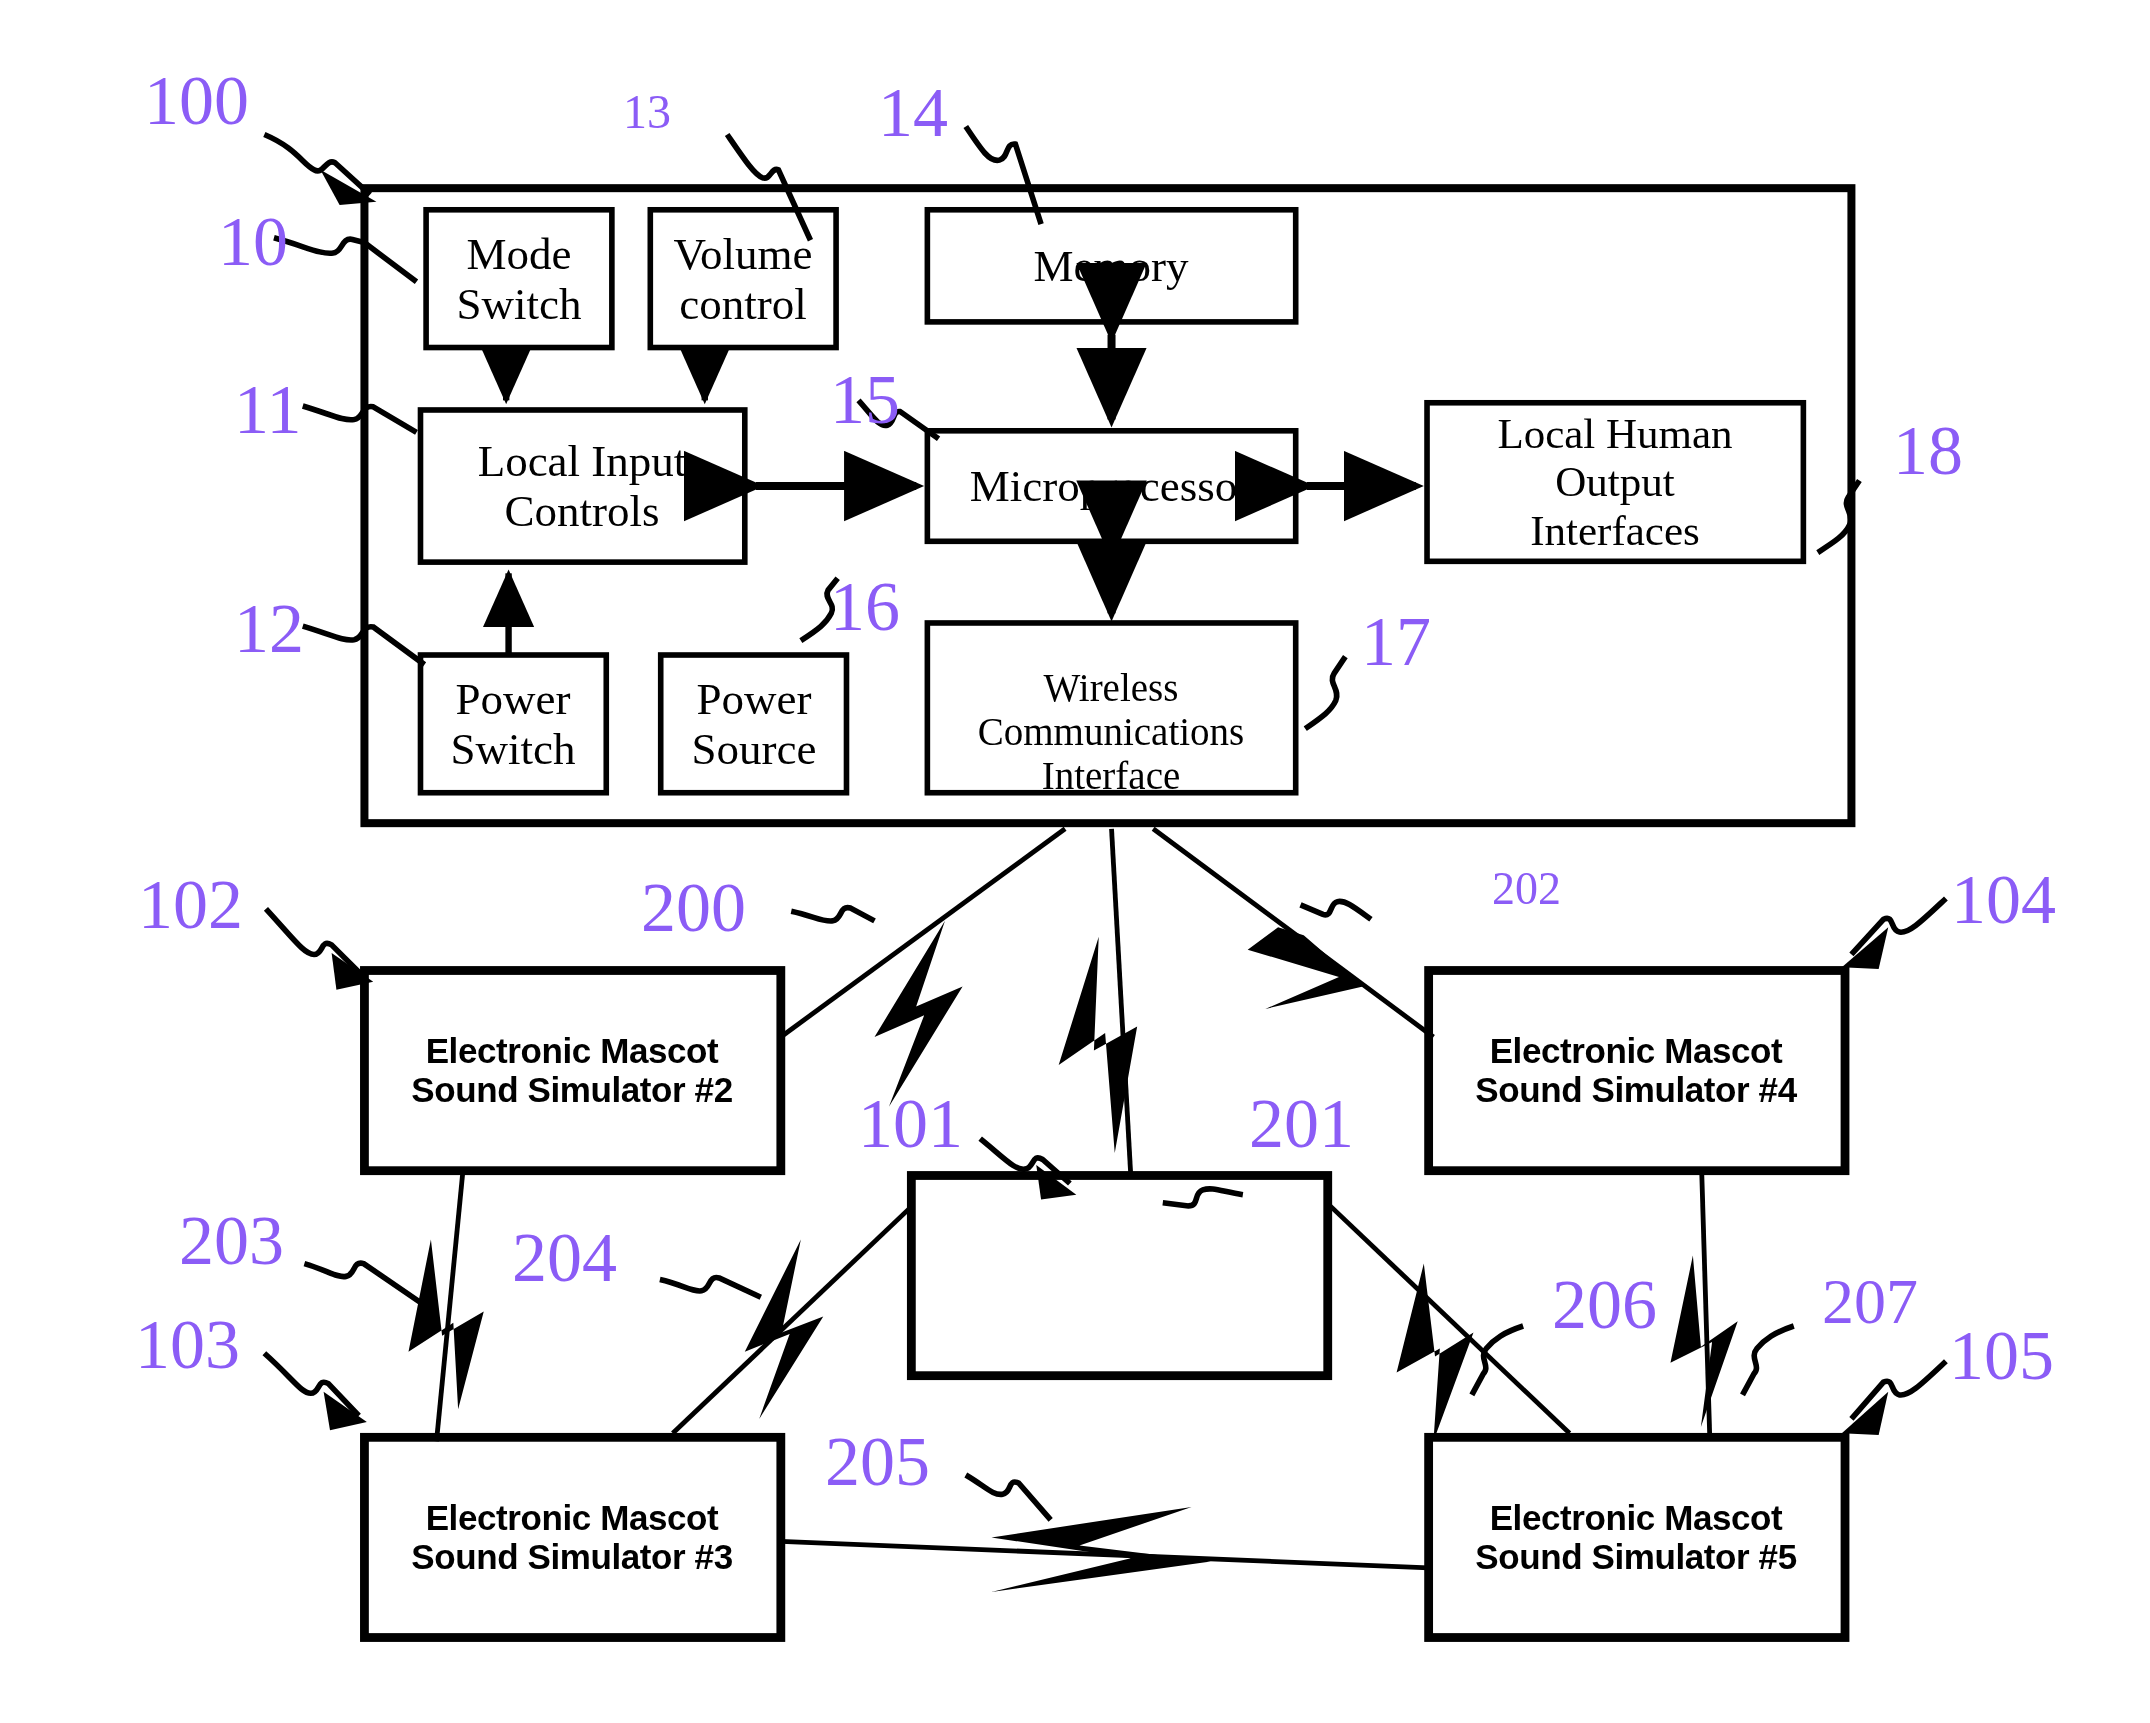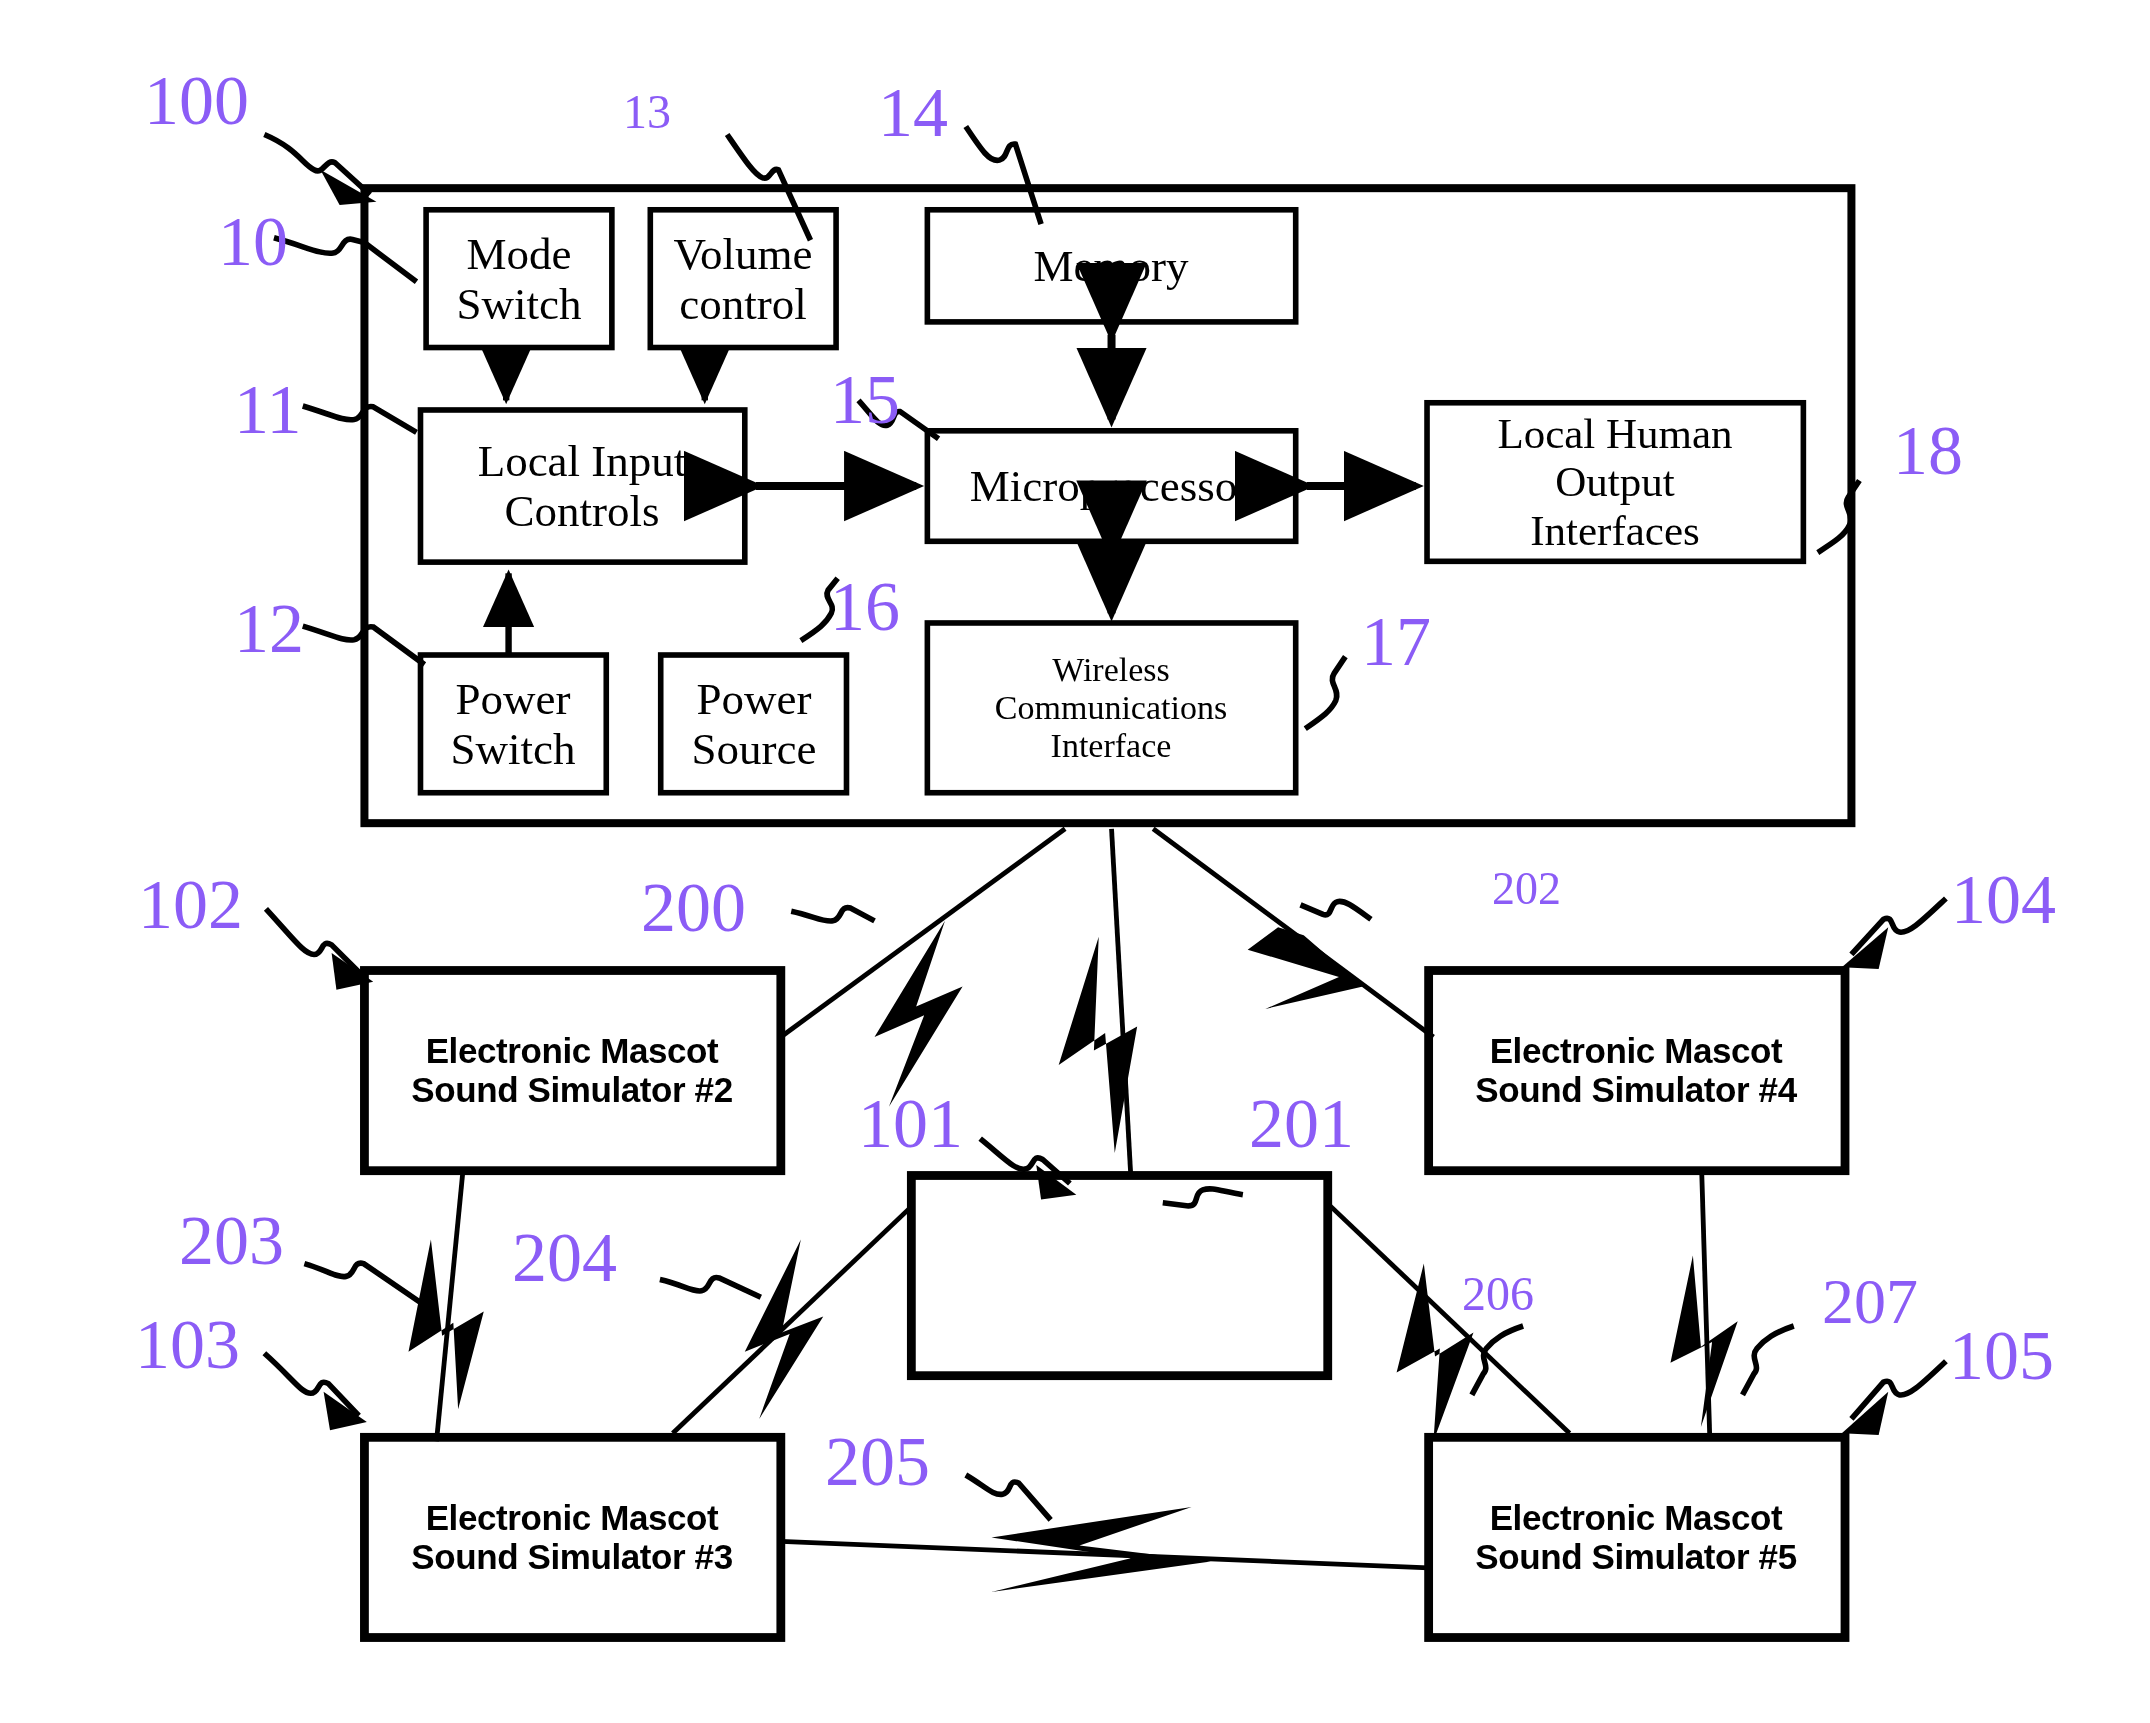--- a/index.html
+++ b/index.html
@@ -196,21 +196,21 @@
   <div class="boxtext serifbox" style="left:1427px; top:403px; width:376px; height:159px; font-size:43px;">Local Human
 Output
 Interfaces</div>
 
   <div class="boxtext serifbox" style="left:420px; top:655px; width:186px; height:138px;">Power
 Switch</div>
 
   <div class="boxtext serifbox" style="left:661px; top:655px; width:186px; height:138px;">Power
 Source</div>
 
-  <div class="boxtext serifbox" style="left:927px; top:623px; width:368px; height:170px; font-size:34px;">Wireless
+  <div class="boxtext serifbox" style="left:927px; top:647px; width:368px; height:170px; font-size:39px;">Wireless
 Communications
 Interface</div>
 
   <div class="boxtext sansbox" style="left:364px; top:970px; width:416px; height:200px;">Electronic Mascot
 Sound Simulator #2</div>
 
   <div class="boxtext sansbox" style="left:1428px; top:970px; width:416px; height:200px;">Electronic Mascot
 Sound Simulator #4</div>
 
   <div class="boxtext sansbox" style="left:364px; top:1437px; width:416px; height:200px;">Electronic Mascot
@@ -234,21 +234,21 @@
   <div class="lbl" style="left:138px; top:870px; font-size:70px;">102</div>
   <div class="lbl" style="left:641px; top:873px; font-size:70px;">200</div>
   <div class="lbl" style="left:1448px; top:866px; font-size:46px;margin-left:44px;">202</div>
   <div class="lbl" style="left:1951px; top:865px; font-size:70px;">104</div>
 
   <div class="lbl" style="left:858px; top:1089px; font-size:70px;">101</div>
   <div class="lbl" style="left:1249px; top:1089px; font-size:70px;">201</div>
 
   <div class="lbl" style="left:179px; top:1206px; font-size:70px;">203</div>
   <div class="lbl" style="left:512px; top:1223px; font-size:70px;">204</div>
-  <div class="lbl" style="left:1462px; top:1270px; font-size:48px;">206</div>
+  <div class="lbl" style="left:1552px; top:1270px; font-size:70px;">206</div>
   <div class="lbl" style="left:1822px; top:1270px; font-size:64px;text-align:right;">207</div>
 
   <div class="lbl" style="left:135px; top:1310px; font-size:70px;">103</div>
   <div class="lbl" style="left:1949px; top:1321px; font-size:70px;">105</div>
   <div class="lbl" style="left:825px; top:1427px; font-size:70px;">205</div>
 
 </div>
 
 
 </body></html>

